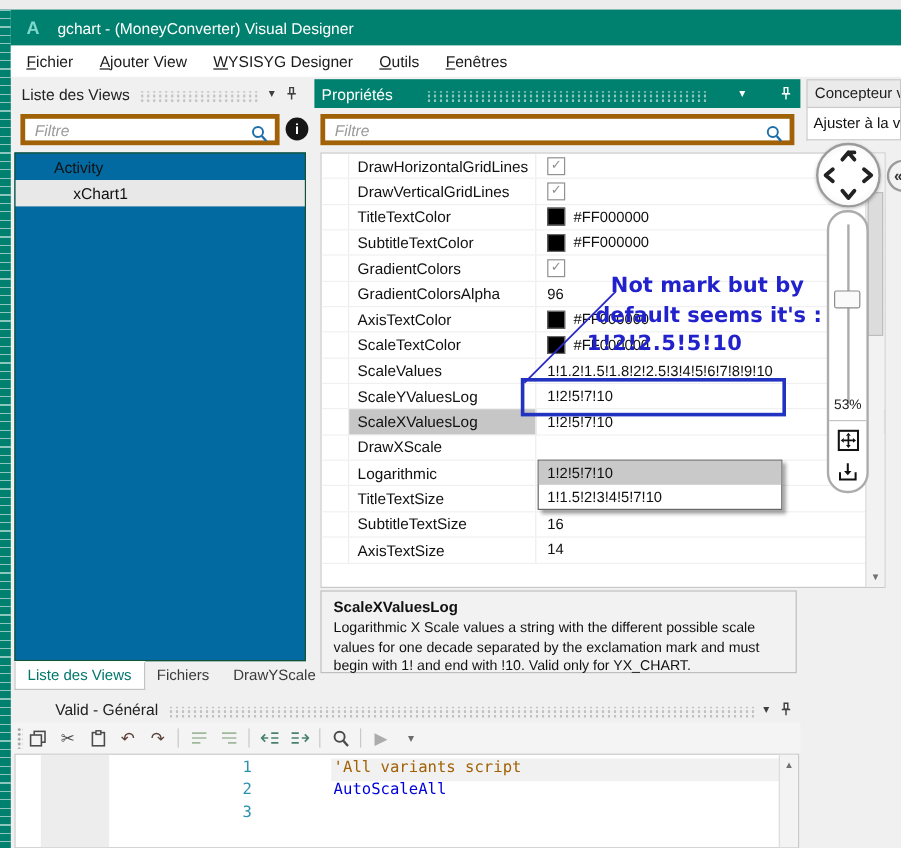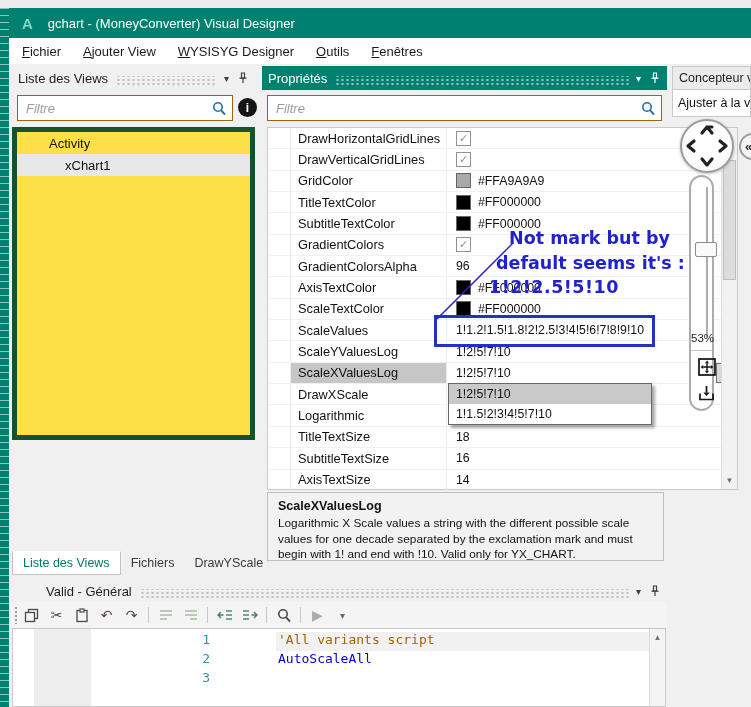--- a/index.html
+++ b/index.html
@@ -30,40 +30,40 @@
   .dots{flex:1;height:9px;margin:4px 7px 0 8px;
     background-image:radial-gradient(circle,#C2C2C2 1px,transparent 1.3px);
     background-size:5px 4px;background-position:0 2px;}
   .dots.teal{background-image:radial-gradient(circle,rgba(255,255,255,.55) 1px,transparent 1.3px);}
   .hdr-caret{font-size:10px;color:#3E3E3E;margin-right:9px;}
   .hdr-pin{color:#3E3E3E;margin-right:7px;display:flex;}
   .white .hdr-caret,.white .hdr-pin{color:#FFFFFF;}
 
   
   #left-panel{left:12px;top:66px;width:243px;height:509px;}
-  .filter-box{position:absolute;background:#FFF;border:1px solid #a16207;box-sizing:border-box;}
+  .filter-box{position:absolute;background:#FFF;border:4px solid #a16207;box-sizing:border-box;}
   .filter-box input{position:absolute;left:0;top:0;width:100%;height:100%;border:none;outline:none;
     padding:0 26px 0 8px;box-sizing:border-box;font-family:"Liberation Sans",sans-serif;
     font-size:13px;background:transparent;}
   .filter-box input::placeholder{font-style:italic;color:#9A9A9A;}
   .filter-search{position:absolute;right:6px;top:5px;color:#1C6FA8;}
   #lp-filter{left:5px;top:29px;width:216px;height:26px;}
   #lp-info{position:absolute;left:226px;top:32px;width:19px;height:19px;border-radius:50%;background:#151515;
     color:#FFF;font-weight:bold;font-size:12px;display:flex;align-items:center;justify-content:center;}
-  #lp-tree{position:absolute;left:0;top:61px;width:243px;height:313px;background:#fde047;
-    border:5px solid #14532d;box-sizing:border-box;}
+  #lp-tree{position:absolute;left:0;top:61px;width:243px;height:424px;background:#0369a1;
+    border:1px solid #14532d;box-sizing:border-box;}
   .tree-item{height:22px;display:flex;align-items:center;font-size:13px;color:#111;}
   .tree-item.selected{background:#E8E8E8;}
   #lp-tabs{position:absolute;left:0;top:485px;height:24px;display:flex;}
   .tab{padding:0 10px;display:flex;align-items:center;font-size:12.5px;color:#3A3A3A;white-space:nowrap;}
   .tab.active{background:#FFF;color:#00786A;border:1px solid #C3C3C3;border-top:1px solid #FFF;}
 
   
   #props-panel{left:262px;top:66px;width:405px;height:501px;}
-  #pp-header{background:#00806E;color:#FFF;}
+  #pp-header{background:#00806E;color:#FFF;gap:20px;}
   #pp-header .ph-title{color:#FFF;margin-left:6px;}
   #pp-filter{left:5px;top:29px;width:395px;height:26px;}
   #pp-grid{position:absolute;left:5px;top:61px;width:471px;height:363px;background:#FFF;
     border:1px solid #C9C9C9;box-sizing:border-box;}
   .prow{height:21.35px;display:flex;box-sizing:border-box;border-bottom:1px solid #F0F0F0;}
   .pind{width:23px;border-right:1px solid #EDEDED;box-sizing:border-box;}
   .plab{width:156px;padding-left:7px;border-right:1px solid #EDEDED;display:flex;align-items:center;
     font-size:12.8px;color:#111;box-sizing:border-box;white-space:nowrap;overflow:hidden;}
   .plab.sel{background:#C6C6C6;}
   .pval{flex:1;position:relative;display:flex;align-items:center;padding-left:9px;font-size:12.3px;
@@ -102,21 +102,21 @@
     padding-left:6px;font-size:12.5px;color:#222;white-space:nowrap;overflow:hidden;box-sizing:border-box;}
   #rp-fit{position:absolute;top:24px;left:0;width:79px;height:27px;background:#FFF;border:1px solid #C9C9C9;
     border-top:none;display:flex;align-items:center;padding-left:5px;font-size:12.5px;color:#111;
     white-space:nowrap;overflow:hidden;box-sizing:border-box;}
   #rp-pan{position:absolute;left:8px;top:53px;width:54px;height:54px;border-radius:50%;
     background:radial-gradient(#FFF 55%,#EFEFEF);border:2px solid #9B9B9B;box-shadow:0 1px 3px rgba(0,0,0,.25);
     display:flex;align-items:center;justify-content:center;box-sizing:border-box;}
   #rp-chev{position:absolute;left:67px;top:67px;width:27px;height:27px;border-radius:50%;
     border:2px solid #9B9B9B;background:#F3F3F3;font-size:13px;font-weight:bold;color:#333;
     display:flex;align-items:center;box-sizing:border-box;padding-left:4px;}
-  #rp-slider{position:absolute;left:17px;top:109px;width:25px;height:236px;border:2px solid #ACACAC;
+  #rp-slider{position:absolute;left:17px;top:109px;width:35px;height:236px;border:2px solid #ACACAC;
     border-radius:17px;background:#FFF;box-sizing:border-box;}
   #sl-track{position:absolute;left:15px;top:10px;width:2px;height:150px;background:#ACACAC;}
   #sl-thumb{position:absolute;left:4px;top:65px;width:22px;height:15px;background:#FAFAFA;
     border:1px solid #8C8C8C;border-radius:2px;box-sizing:border-box;}
   #sl-pct{position:absolute;top:155px;left:0;width:100%;text-align:center;font-size:11.5px;color:#222;}
   #sl-sep{position:absolute;top:173px;left:0;width:100%;height:1px;background:#C4C4C4;}
   .sl-btn{position:absolute;left:5px;width:21px;display:flex;align-items:center;justify-content:center;color:#111;}
   #sl-fit{top:179px;height:22px;}
   #sl-exp{top:206px;height:20px;}
 
@@ -227,29 +227,20 @@
           </div>
           <div class="prow">
             <div class="pind"></div>
             <div class="plab">DrawVerticalGridLines</div>
             <div class="pval">
               <span class="cbx">✓</span>
             </div>
           </div>
           <div class="prow">
             <div class="pind"></div>
-            <div class="plab">GridColor</div>
-            <div class="pval">
-              <span class="swatch" style="background: rgb(169, 169, 169);"></span>
-              <span>#FFA9A9A9</span>
-              <span class="caret">▾</span>
-            </div>
-          </div>
-          <div class="prow">
-            <div class="pind"></div>
             <div class="plab">TitleTextColor</div>
             <div class="pval">
               <span class="swatch" style="background: rgb(0, 0, 0);"></span>
               <span>#FF000000</span>
               <span class="caret">▾</span>
             </div>
           </div>
           <div class="prow">
             <div class="pind"></div>
             <div class="plab">SubtitleTextColor</div>

